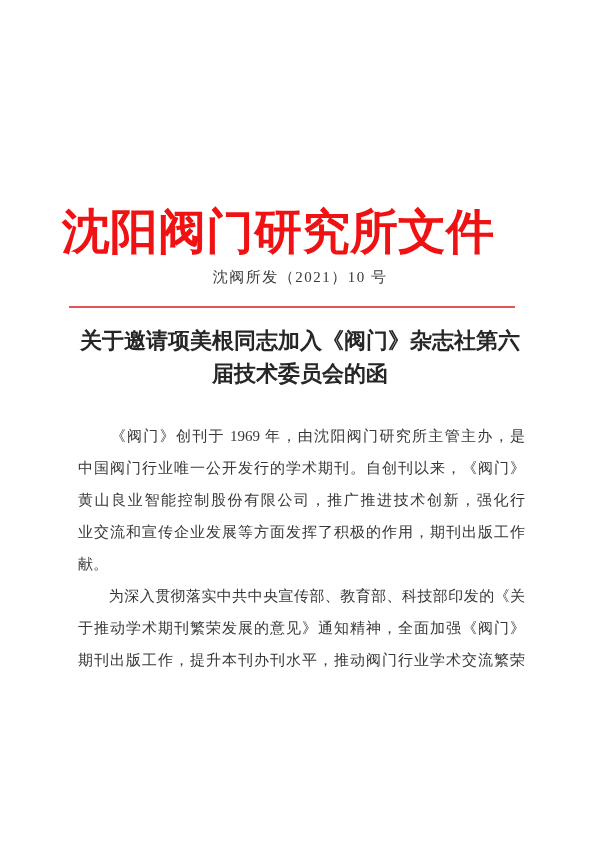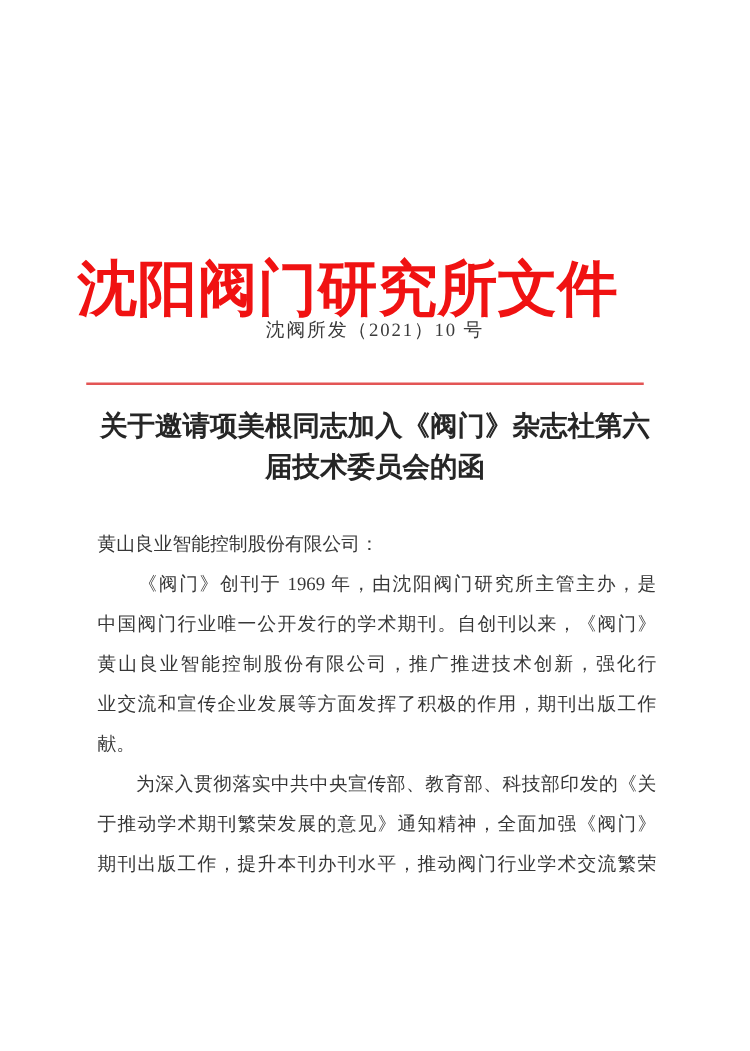--- a/index.html
+++ b/index.html
@@ -24,21 +24,21 @@
     font-size: 48px;
     line-height: 56px;
     font-weight: bold;
     color: #f01212;
     letter-spacing: 0px;
     white-space: nowrap;
     margin-left: 26px;
   }
   .doc-number {
     position: absolute;
-    top: 255px;
+    top: 267px;
     left: 0;
     width: 600px;
     text-align: center;
     font-size: 15px;
     line-height: 20px;
     color: #3a3a3a;
     letter-spacing: 1.5px;
     white-space: nowrap;
   }
   .red-divider {
@@ -90,21 +90,20 @@
   <div class="doc-number">沈阀所发（2021）10 号</div>
 
   <div class="red-divider"></div>
 
   <div class="subject">
     <div>关于邀请项美根同志加入《阀门》杂志社第六</div>
     <div>届技术委员会的函</div>
   </div>
 
   <div class="letter-body">
-    <div class="body-line">黄山良业智能控制股份有限公司：</div>
     <div class="body-line fill">　　《阀门》创刊于 1969 年，由沈阳阀门研究所主管主办，是</div>
     <div class="body-line fill">中国阀门行业唯一公开发行的学术期刊。自创刊以来，《阀门》</div>
     <div class="body-line fill">黄山良业智能控制股份有限公司，推广推进技术创新，强化行</div>
     <div class="body-line fill">业交流和宣传企业发展等方面发挥了积极的作用，期刊出版工作</div>
     <div class="body-line">献。</div>
     <div class="body-line fill">　　为深入贯彻落实中共中央宣传部、教育部、科技部印发的《关</div>
     <div class="body-line fill">于推动学术期刊繁荣发展的意见》通知精神，全面加强《阀门》</div>
     <div class="body-line fill">期刊出版工作，提升本刊办刊水平，推动阀门行业学术交流繁荣</div>
   </div>
 

